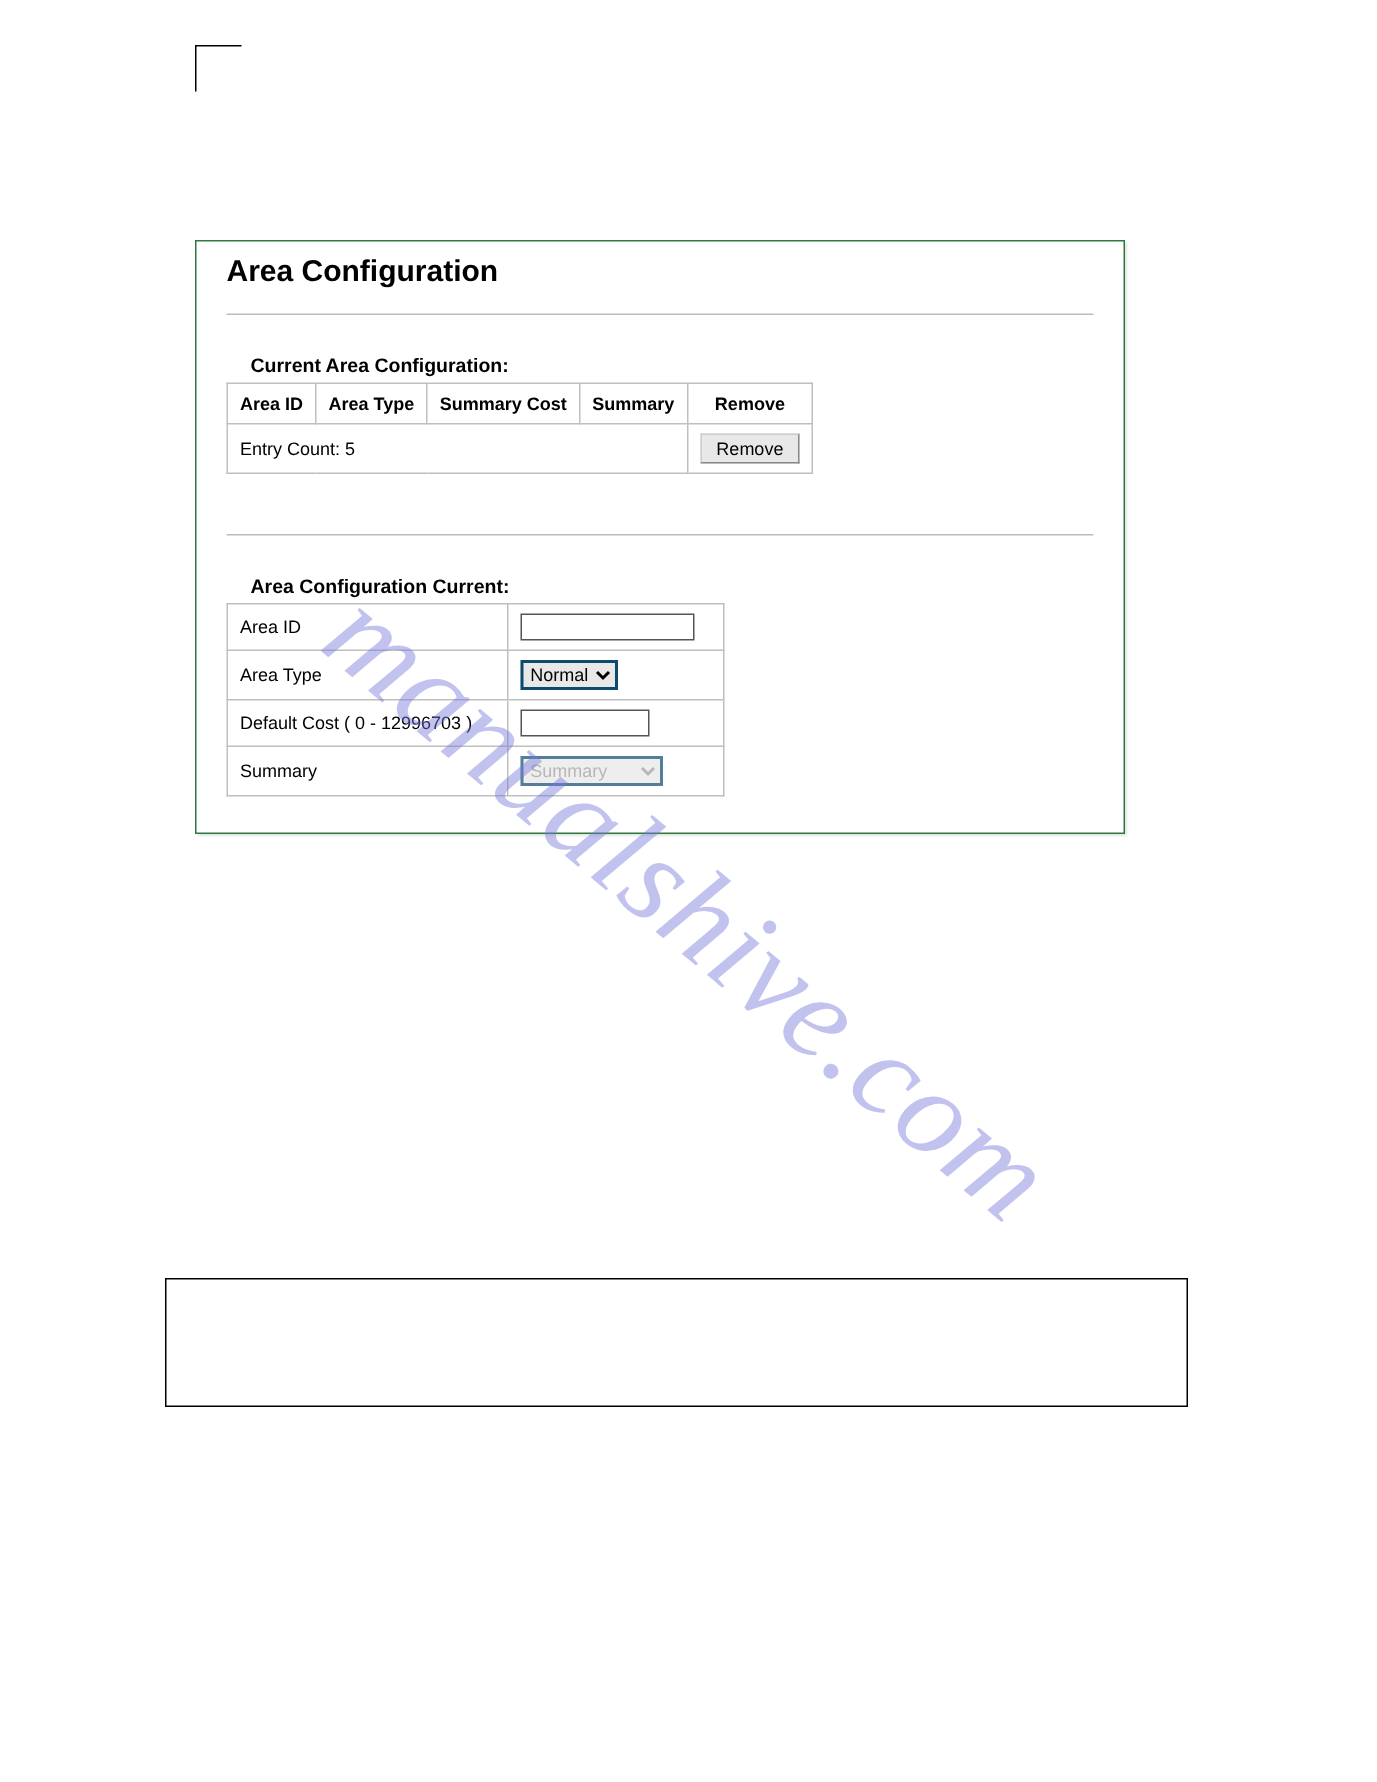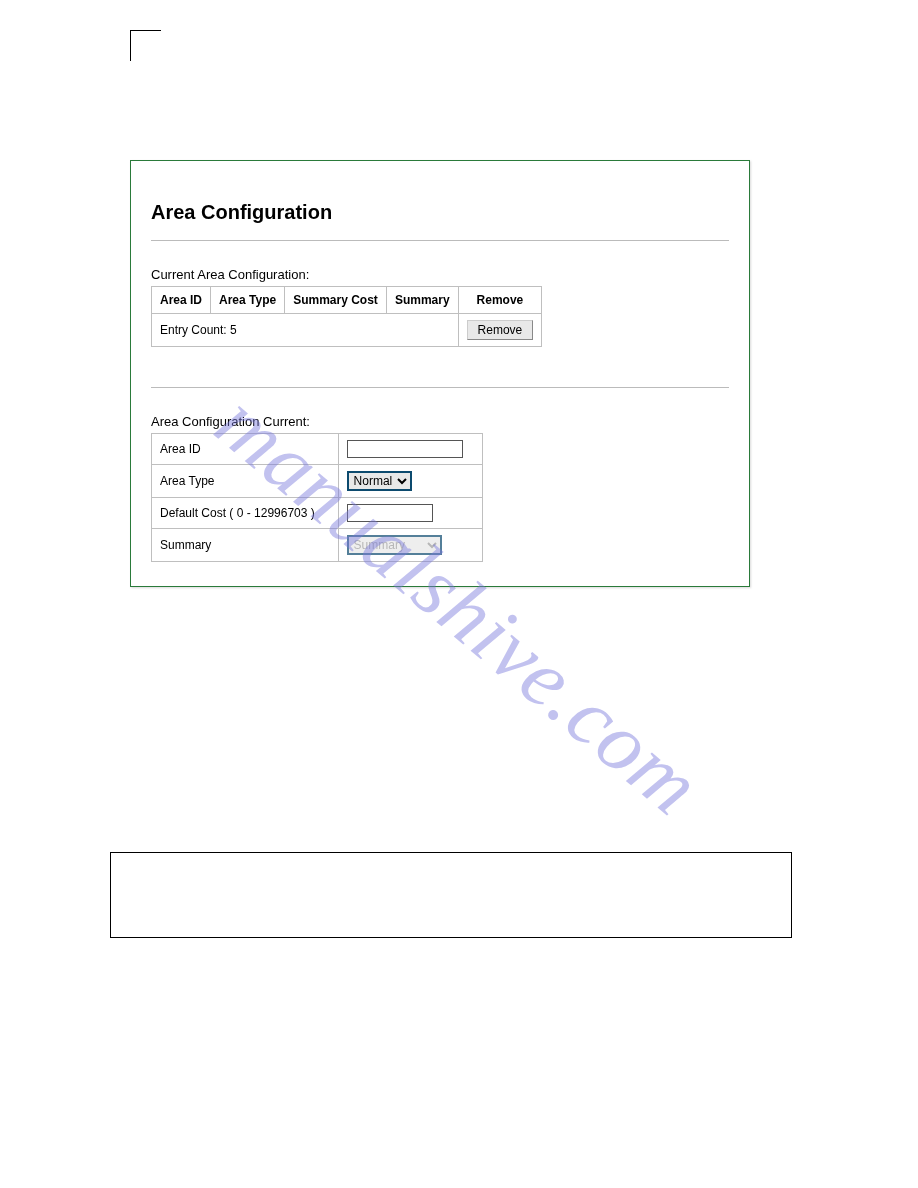--- a/index.html
+++ b/index.html
@@ -22,37 +22,37 @@
     border-top: 1px solid #000;
   }
   .panel {
     position: absolute;
     left: 130px;
     top: 160px;
     width: 620px;
     border: 1px solid #2a7a3a;
     box-shadow: 1px 1px 2px rgba(0,0,0,0.15);
     box-sizing: border-box;
-    padding: 36px 20px 24px 20px;
+    padding: 5px 20px 24px 20px;
     background: #fff;
   }
   .panel h1 {
     font-size: 20px;
     font-weight: bold;
     margin: 4px 0 16px 0;
   }
   .hr {
     border: none;
     border-top: 1px solid #bbb;
     margin: 10px 0 26px 0;
   }
   .section-title {
     font-size: 13px;
-    font-weight: normal;
-    margin: 0 0 4px 0;
+    font-weight: bold;
+    margin: 0 0 4px 16px;
   }
   table.grid {
     border-collapse: collapse;
     font-size: 12px;
     background: #fff;
   }
   table.grid th,
   table.grid td {
     border: 1px solid #bfbfbf;
     padding: 6px 8px;

